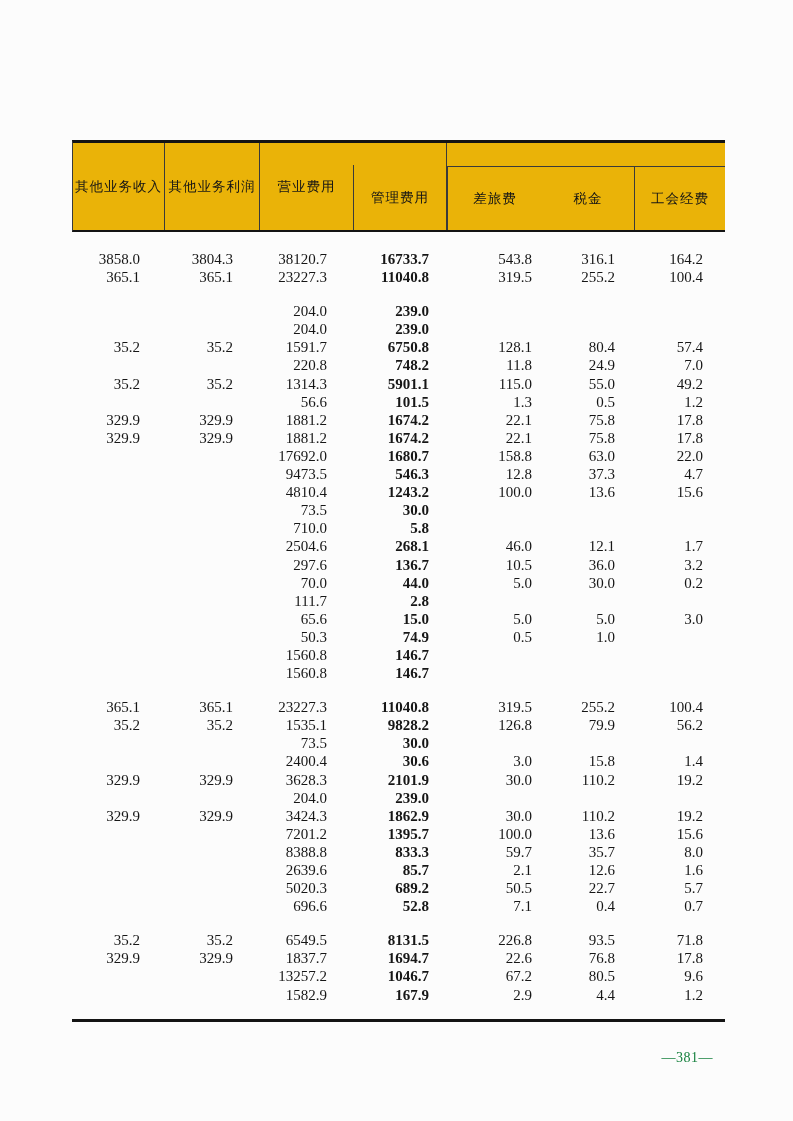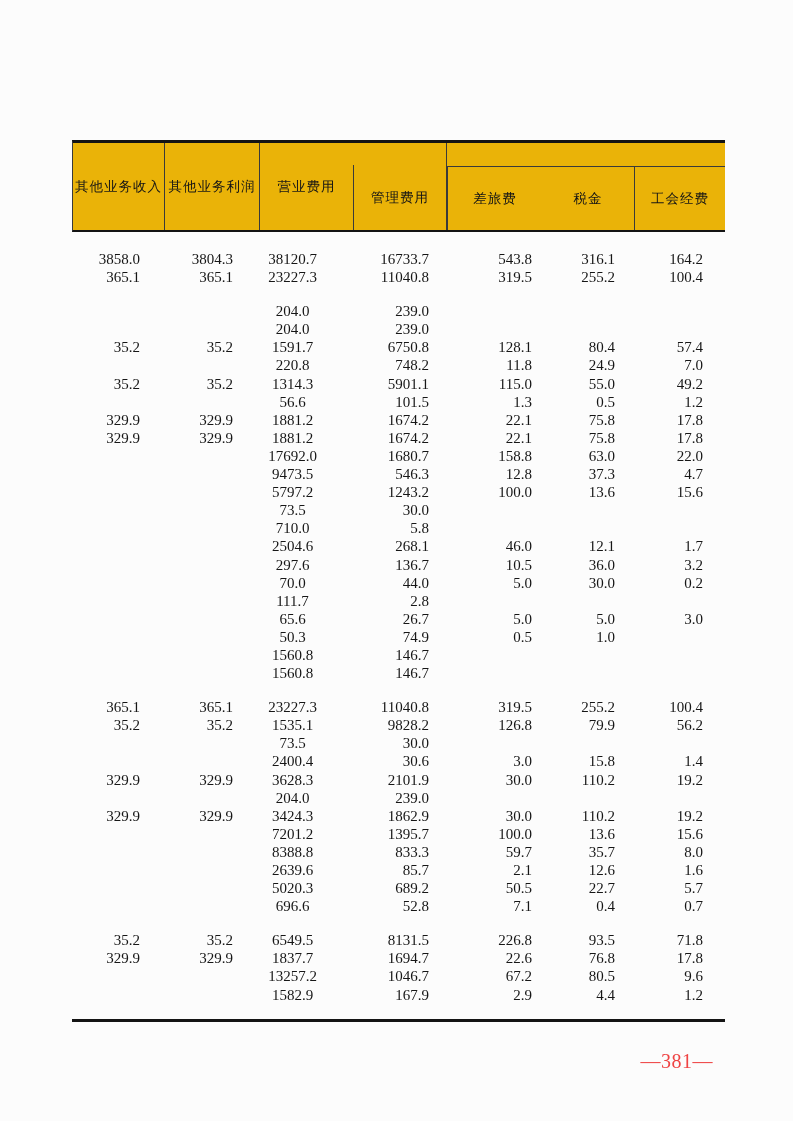--- a/index.html
+++ b/index.html
@@ -62,31 +62,31 @@
   }
   .spacer-row{height:16px;}
   .cell{
     box-sizing:border-box;
     display:inline-block;
     text-align:right;
     color:#161616;
   }
   .c0{width:91px;padding-right:23px;}
   .c1{width:95px;padding-right:25px;}
-  .c2{width:94px;padding-right:25px;text-align:center;}
-  .c3{width:93px;padding-right:16px;}
+  .c2{width:94px;padding-right:25px;}
+  .c3{width:93px;padding-right:16px;font-weight:bold;}
   .c4{width:92px;padding-right:5px;}
   .c5{width:95px;padding-right:17px;}
   .c6{width:93px;padding-right:22px;}
   .bottom-rule{
     height:3px;background:#141414;margin-top:15px;
   }
   .page-number{
     position:absolute;top:1050px;right:80px;
-    font-size:20px;letter-spacing:0.5px;color:#ef4444;
+    font-size:14px;letter-spacing:0.5px;color:#15803d;
   }
 </style>
 </head>
 <body>
 
 <div class="page">
 
   <div class="table">
 
     <div class="thead">
@@ -224,21 +224,21 @@
           <span class="cell c1"></span>
           <span class="cell c2">9473.5</span>
           <span class="cell c3">546.3</span>
           <span class="cell c4">12.8</span>
           <span class="cell c5">37.3</span>
           <span class="cell c6">4.7</span>
         </div>
         <div class="row">
           <span class="cell c0"></span>
           <span class="cell c1"></span>
-          <span class="cell c2">5797.2</span>
+          <span class="cell c2">4810.4</span>
           <span class="cell c3">1243.2</span>
           <span class="cell c4">100.0</span>
           <span class="cell c5">13.6</span>
           <span class="cell c6">15.6</span>
         </div>
         <div class="row">
           <span class="cell c0"></span>
           <span class="cell c1"></span>
           <span class="cell c2">73.5</span>
           <span class="cell c3">30.0</span>
@@ -288,21 +288,21 @@
           <span class="cell c2">111.7</span>
           <span class="cell c3">2.8</span>
           <span class="cell c4"></span>
           <span class="cell c5"></span>
           <span class="cell c6"></span>
         </div>
         <div class="row">
           <span class="cell c0"></span>
           <span class="cell c1"></span>
           <span class="cell c2">65.6</span>
-          <span class="cell c3">26.7</span>
+          <span class="cell c3">15.0</span>
           <span class="cell c4">5.0</span>
           <span class="cell c5">5.0</span>
           <span class="cell c6">3.0</span>
         </div>
         <div class="row">
           <span class="cell c0"></span>
           <span class="cell c1"></span>
           <span class="cell c2">50.3</span>
           <span class="cell c3">74.9</span>
           <span class="cell c4">0.5</span>

